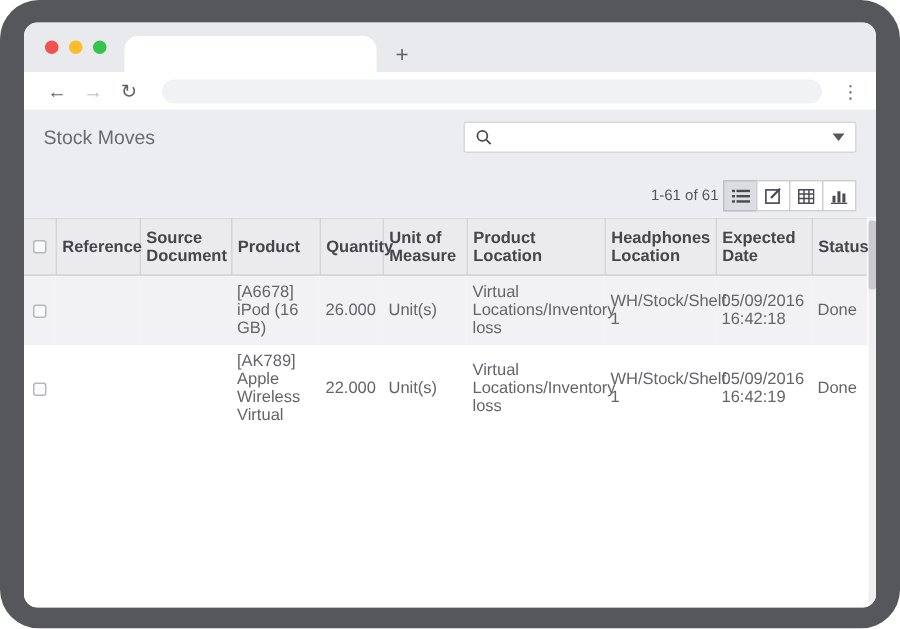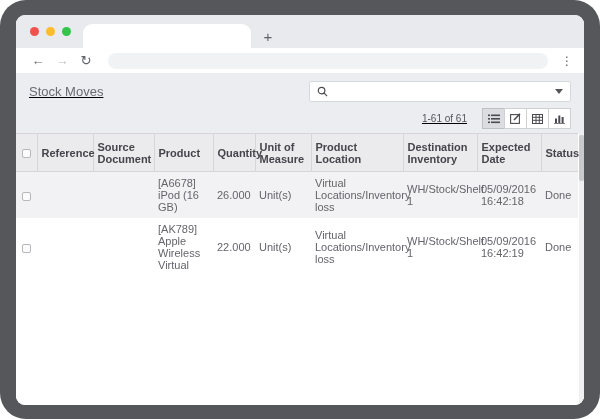--- a/index.html
+++ b/index.html
@@ -18,29 +18,29 @@
   .tab{width:168px;height:24px;background:#fff;border-radius:9px 9px 0 0;}
   .newtab{width:34px;height:24px;display:flex;align-items:center;justify-content:center;
           color:#5f6368;font-size:15px;line-height:1;cursor:default;}
   .navbar{height:25px;background:#fff;display:flex;align-items:center;padding:0 10px 0 12px;gap:4px;flex:0 0 auto;}
   .navicon{width:20px;text-align:center;font-size:13px;color:#5f6368;}
   .navicon.disabled{color:#bdc1c6;}
   .urlbar{flex:1;height:16px;background:#f0f2f4;border-radius:8px;margin:0 8px;}
   .menu-dots{color:#5f6368;font-size:12px;width:14px;text-align:center;letter-spacing:0;}
 
   
-  .cpanel{background:#ebedf0;padding:8px 13px 4px 13px;flex:0 0 auto;text-decoration:underline;}
+  .cpanel{background:#ebedf0;padding:8px 13px 4px 13px;flex:0 0 auto;}
   .cp-top{display:flex;align-items:center;justify-content:space-between;}
   .app-title{color:#6a6a72;font-size:13px;}
   .searchbox{width:262px;height:21px;background:#fff;border:1px solid #d5d8dc;border-radius:2px;
              display:flex;align-items:center;padding:0 7px;}
   .searchbox input{flex:1;border:none;outline:none;font-size:10px;background:transparent;margin-left:5px;color:#444;}
   .caret{width:0;height:0;border-left:4px solid transparent;border-right:4px solid transparent;
          border-top:5px solid #56575b;}
-  .cp-bottom{display:flex;align-items:center;justify-content:flex-end;gap:16px;margin-top:6px;}
+  .cp-bottom{display:flex;align-items:center;justify-content:flex-end;gap:4px;margin-top:18px;}
   .pager{font-size:10px;color:#55555c;}
   .switcher{display:flex;}
   .sw-btn{width:23px;height:21px;background:#fff;border:1px solid #cfd0d4;display:flex;
           align-items:center;justify-content:center;margin-left:-1px;}
   .sw-btn.active{background:#dcdde0;border-color:#bfc0c4;}
   .sw-btn svg{display:block;}
 
   
   .tablewrap{position:relative;flex:1;overflow:hidden;background:#fff;}
   .scrollbar{position:absolute;top:0;right:0;width:5px;bottom:0;background:#f0f0f2;}
@@ -152,21 +152,21 @@
         </colgroup>
         <thead>
           <tr>
             <th class="c-cb"><span class="cb"></span></th>
             <th>Reference</th>
             <th>Source Document</th>
             <th>Product</th>
             <th class="num">Quantity</th>
             <th>Unit of Measure</th>
             <th>Product Location</th>
-            <th>Destination Inventory</th>
+            <th>Headphones Location</th>
             <th>Expected Date</th>
             <th>Status</th>
           </tr>
         </thead>
         <tbody>
             <tr>
     <td class="c-cb"><span class="cb"></span></td>
     <td></td>
     <td></td>
     <td>[A6678] iPod (16 GB)</td>

